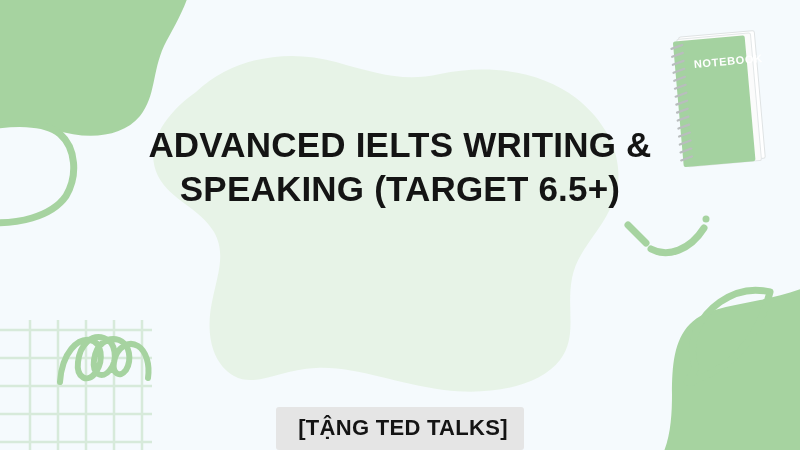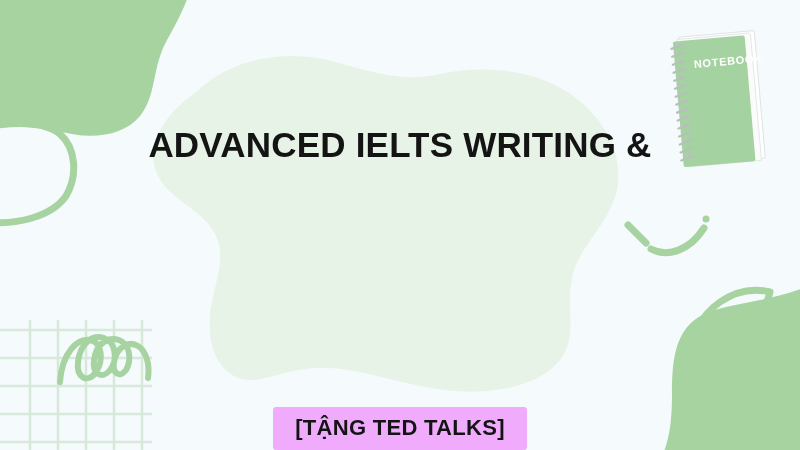--- a/index.html
+++ b/index.html
@@ -45,23 +45,23 @@
   .title-line {
     font-size: 35px;
     font-weight: bold;
     letter-spacing: 0.2px;
     color: #141414;
     line-height: 44px;
     white-space: nowrap;
   }
   #badge {
     margin-top: 18px;
-    background: #f0abfc;
+    background: #e5e5e5;
     border-radius: 3px;
-    padding: 10px 22px 11px 22px;
+    padding: 10px 16px 11px 22px;
     display: inline-block;
   }
   #badge-text {
     font-size: 22px;
     font-weight: bold;
     color: #141414;
     letter-spacing: 0.3px;
     line-height: 22px;
     white-space: nowrap;
   }
@@ -184,19 +184,20 @@
         <line x1="676" y1="157" x2="687" y2="154"></line>
       </g>
 
       <text class="nb-label" x="697" y="66" font-family="Liberation Sans, sans-serif" font-size="11" font-weight="bold" fill="#ffffff" letter-spacing="0.7">NOTEBOOK</text>
     </g>
   </svg>
 
   <div class="content-layer">
     <div id="title-block">
       <div class="title-line">ADVANCED IELTS WRITING &amp;</div>
+      <div class="title-line">SPEAKING (TARGET 6.5+)</div>
     </div>
     <div id="badge">
       <span id="badge-text">[TẬNG TED TALKS]</span>
     </div>
   </div>
 
 </div>
 
 </body></html>

